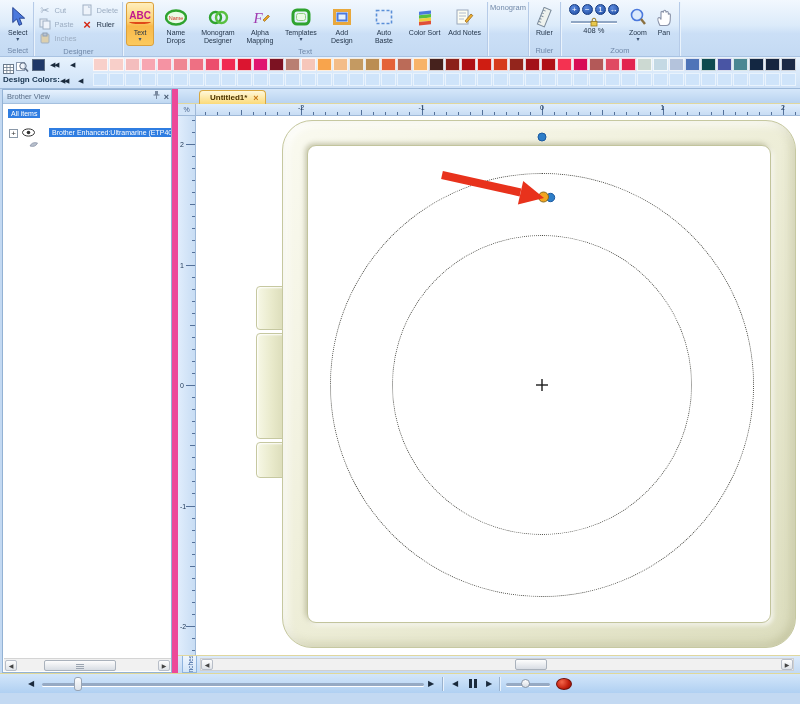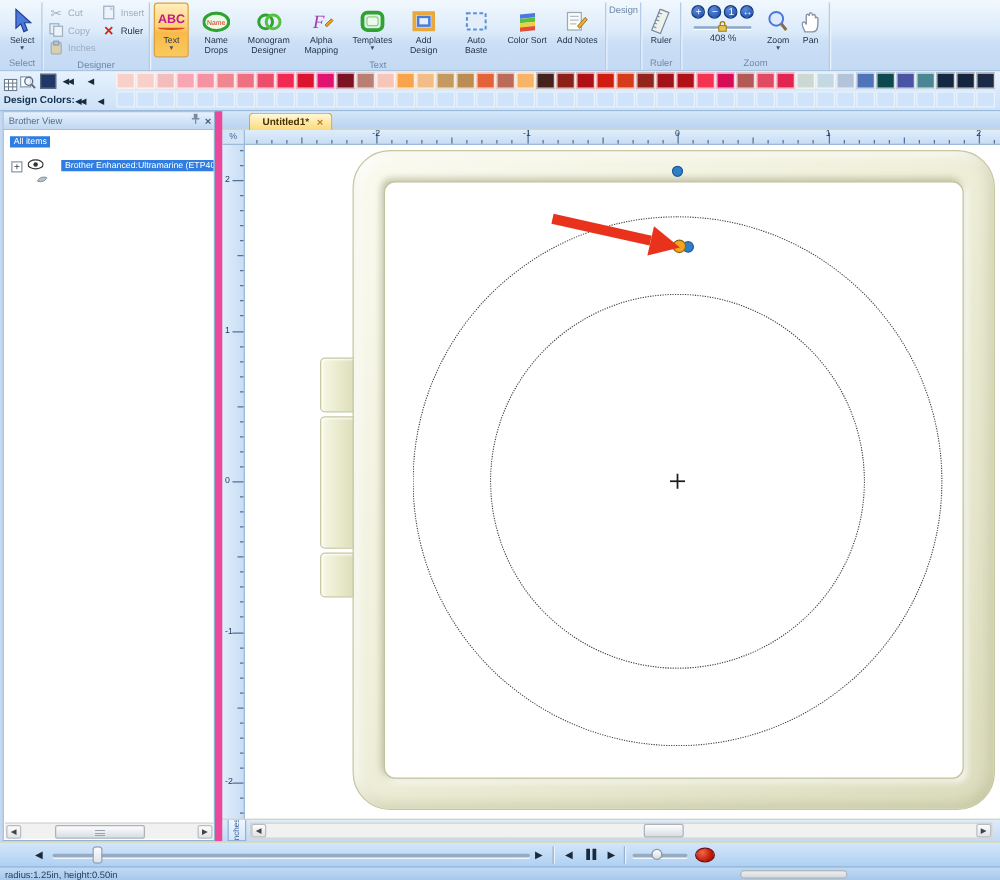--- a/index.html
+++ b/index.html
@@ -159,41 +159,41 @@
                 </span>
                 <span class="slabel">Cut</span>
               </div>
               <div class="srow disabled">
                 <span class="sicon">
                   <svg width="12" height="12">
                     <rect x="1" y="1" width="7" height="8" fill="#e8eef6" stroke="#9fb0c4"></rect>
                     <rect x="4" y="3" width="7" height="8" fill="#eef3fa" stroke="#9fb0c4"></rect>
                   </svg>
                 </span>
-                <span class="slabel">Copy</span>
+                <span class="slabel">Paste</span>
               </div>
               <div class="srow disabled">
                 <span class="sicon">
                   <svg width="12" height="12">
                     <rect x="2" y="2" width="8" height="9" rx="1" fill="#dccfae" stroke="#9fb0c4"></rect>
                     <rect x="4" y="1" width="4" height="3" fill="#b8c4d4" stroke="#8fa0b4"></rect>
                   </svg>
                 </span>
                 <span class="slabel">Inches</span>
               </div>
             </div>
             <div class="clip-col">
               <div class="srow disabled">
                 <span class="sicon">
                   <svg width="12" height="12">
                     <rect x="2" y="1" width="8" height="10" fill="#eef3fa" stroke="#9fb0c4"></rect>
                     <path d="M7 1 L10 4 L7 4 Z" fill="#c4d0e0"></path>
                   </svg>
                 </span>
-                <span class="slabel">Insert</span>
+                <span class="slabel">Delete</span>
               </div>
               <div class="srow ">
                 <span class="sicon">
                   <span style="font-size:13px;font-weight:bold;color:#d42814;line-height:11px">×</span>
                 </span>
                 <span class="slabel">Ruler</span>
               </div>
             </div>
           </div>
         </div>
@@ -285,21 +285,21 @@
                 <path d="M4 5 h7 M4 8 h7 M4 11 h5" stroke="#b0bcd0" stroke-width="1"></path>
                 <path d="M10 13 L16 6 L17.8 7.6 L11.8 14.6 Z" fill="#f0b030" stroke="#8a5c10" stroke-width="0.7"></path>
               </svg>
             </div>
             <div class="rlabel">Add Notes</div>
           </div>
         </div>
         <div class="rgroup-label">Text</div>
       </div>
       <div class="rgroup">
-        <div class="rgroup-label">Design</div>
+        <div class="rgroup-label">Monogram</div>
       </div>
       <div class="rgroup">
         <div class="rgroup-body">
           <div class="rbtn ">
             <div class="ricon">
               <svg width="19" height="21">
                 <g transform="rotate(22 9 10)">
                   <rect x="5.5" y="1" width="7.5" height="18" fill="#eef2ee" stroke="#7a8a9a"></rect>
                   <path d="M5.5 4 h2.8 M5.5 7 h2 M5.5 10 h2.8 M5.5 13 h2 M5.5 16 h2.8" stroke="#7a8a9a" stroke-width="0.9"></path>
                 </g>
@@ -669,18 +669,14 @@
         <i></i>
         <i></i>
       </span>
     <span class="pb-arrow" style="left:486px">▶</span>
     <span class="pb-sep" style="left:499px"></span>
     <span class="pb-groove" style="left:506px;width:44px"></span>
     <span class="pb-round" style="left:521px"></span>
     <span class="pb-red"></span>
   </div>
 
-  <div class="statusbar">
-    <span class="status-text">radius:1.25in, height:0.50in</span>
-    <span class="status-grip"></span>
-  </div>
 
 </div>
 
 </body></html>

